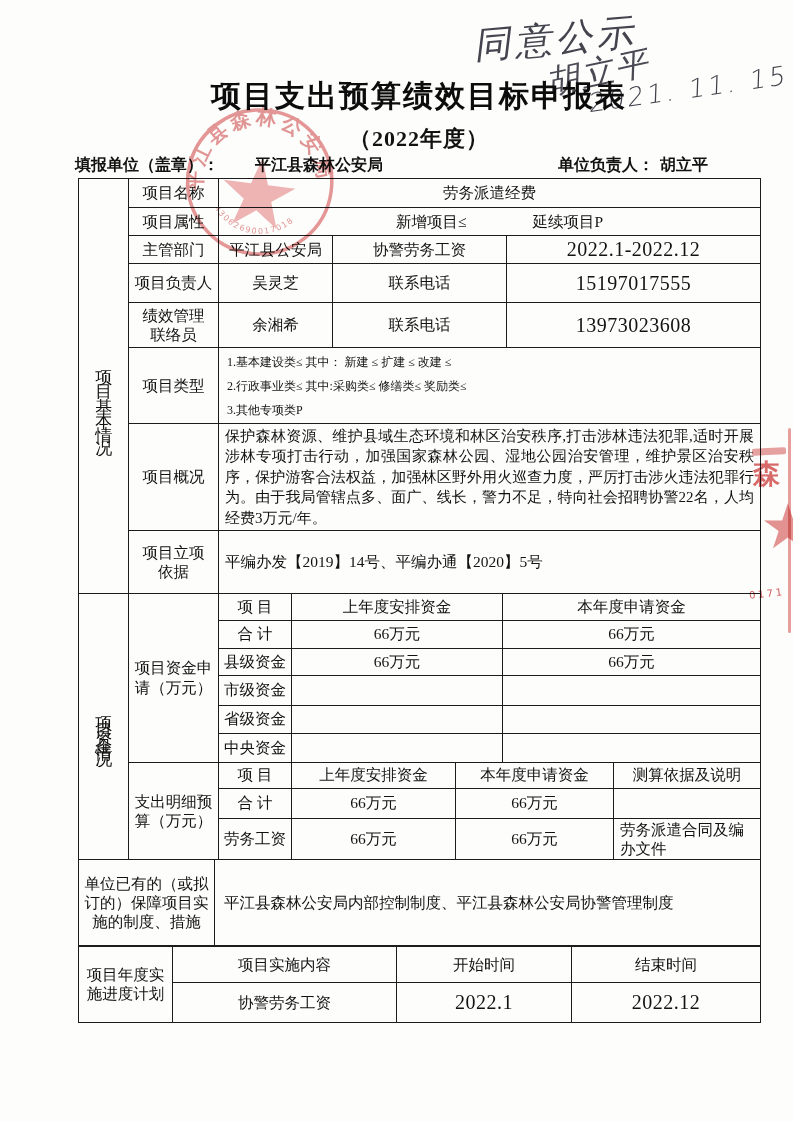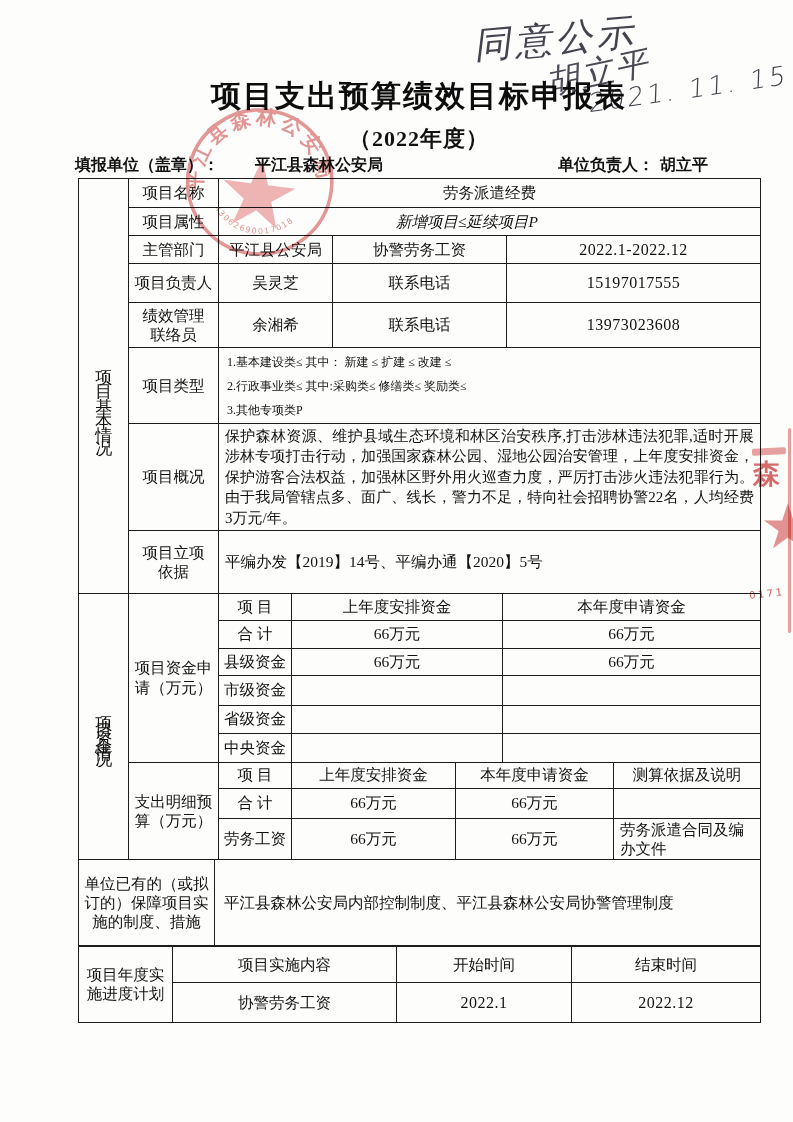--- a/index.html
+++ b/index.html
@@ -29,28 +29,28 @@
   .fl-head-value{position:absolute; left:660px;}
   
   .sheet{position:absolute; left:78px; top:178px; width:682px;}
   table{border-collapse:collapse; table-layout:fixed; width:682px;}
   table + table{margin-top:-1.5px;}
   td{border:1.8px solid #1c1c1c; text-align:center; vertical-align:middle;
      padding:1px 3px; font-size:15.5px; line-height:1.25; overflow:hidden;}
   .left{text-align:left; padding-left:6px;}
   .preline{white-space:pre-line;}
   .justify{text-align:justify; padding:2px 6px; font-size:15px; line-height:20.4px;}
-  .num{font-size:16px; letter-spacing:.5px;}
+  .num{font-size:20px; letter-spacing:.5px;}
   .vcell{padding:0;}
   .vtext{display:inline-block; writing-mode:vertical-rl; text-orientation:upright;
     font-size:17px; font-weight:500;}
   .vt-basic{letter-spacing:14px; margin-top:30px;}
   .vt-fund{letter-spacing:7px;}
   .typeline{text-align:left; padding-left:5px; line-height:24px; font-size:12px;}
-  .attr-row{display:flex; justify-content:flex-start; padding-left:174px; font-style:italic;}
+  .attr-row{display:flex; justify-content:flex-start; padding-left:174px; gap:66px;}
   
   .seal-main{position:absolute; left:180px; top:100px; width:160px; height:160px;
     opacity:.62; mix-blend-mode:multiply; transform:rotate(7deg); pointer-events:none;}
   .seal-frag{position:absolute; color:#c84848; pointer-events:none; mix-blend-mode:multiply;}
   .frag-bar{left:752px; top:448px; width:34px; height:7px; background:rgba(211,85,85,.55);
     border-radius:2px; transform:rotate(-3deg);}
   .frag-char{left:753px; top:456px; font-size:27px; color:rgba(205,65,65,.78); font-weight:600;}
   .frag-star{left:760px; top:496px; font-size:62px; color:rgba(210,75,75,.6); line-height:1;}
   .frag-digits{left:749px; top:588px; font-size:10px; letter-spacing:2.5px;
     color:rgba(200,60,60,.85); transform:rotate(-6deg); font-family:"DejaVu Sans",sans-serif;}
@@ -124,21 +124,21 @@
       <tr style="height:76px">
         <td>项目类型</td>
         <td colspan="3">
           <div class="typeline">1.基本建设类≤  其中： 新建 ≤  扩建 ≤ 改建 ≤</div>
           <div class="typeline">2.行政事业类≤  其中:采购类≤   修缮类≤  奖励类≤</div>
           <div class="typeline">3.其他专项类P</div>
         </td>
       </tr>
       <tr style="height:102px">
         <td>项目概况</td>
-        <td colspan="3" class="justify"> 保护森林资源、维护县域生态环境和林区治安秩序,打击涉林违法犯罪,适时开展涉林专项打击行动，加强国家森林公园、湿地公园治安管理，上年度安排资金，保护游客合法权益，加强林区野外用火巡查力度，严厉打击涉火违法犯罪行为。由于我局管辖点多、面广、线长，警力不足，特向社会招聘协警22名，人均经费3万元/年。</td>
+        <td colspan="3" class="justify"> 保护森林资源、维护县域生态环境和林区治安秩序,打击涉林违法犯罪,适时开展涉林专项打击行动，加强国家森林公园、湿地公园治安管理，维护景区治安秩序，保护游客合法权益，加强林区野外用火巡查力度，严厉打击涉火违法犯罪行为。由于我局管辖点多、面广、线长，警力不足，特向社会招聘协警22名，人均经费3万元/年。</td>
       </tr>
       <tr style="height:63px">
         <td class="preline">项目立项
 依据</td>
         <td colspan="3" class="left">平编办发【2019】14号、平编办通【2020】5号</td>
       </tr>
     </tbody>
       </table>
 
     <table>

